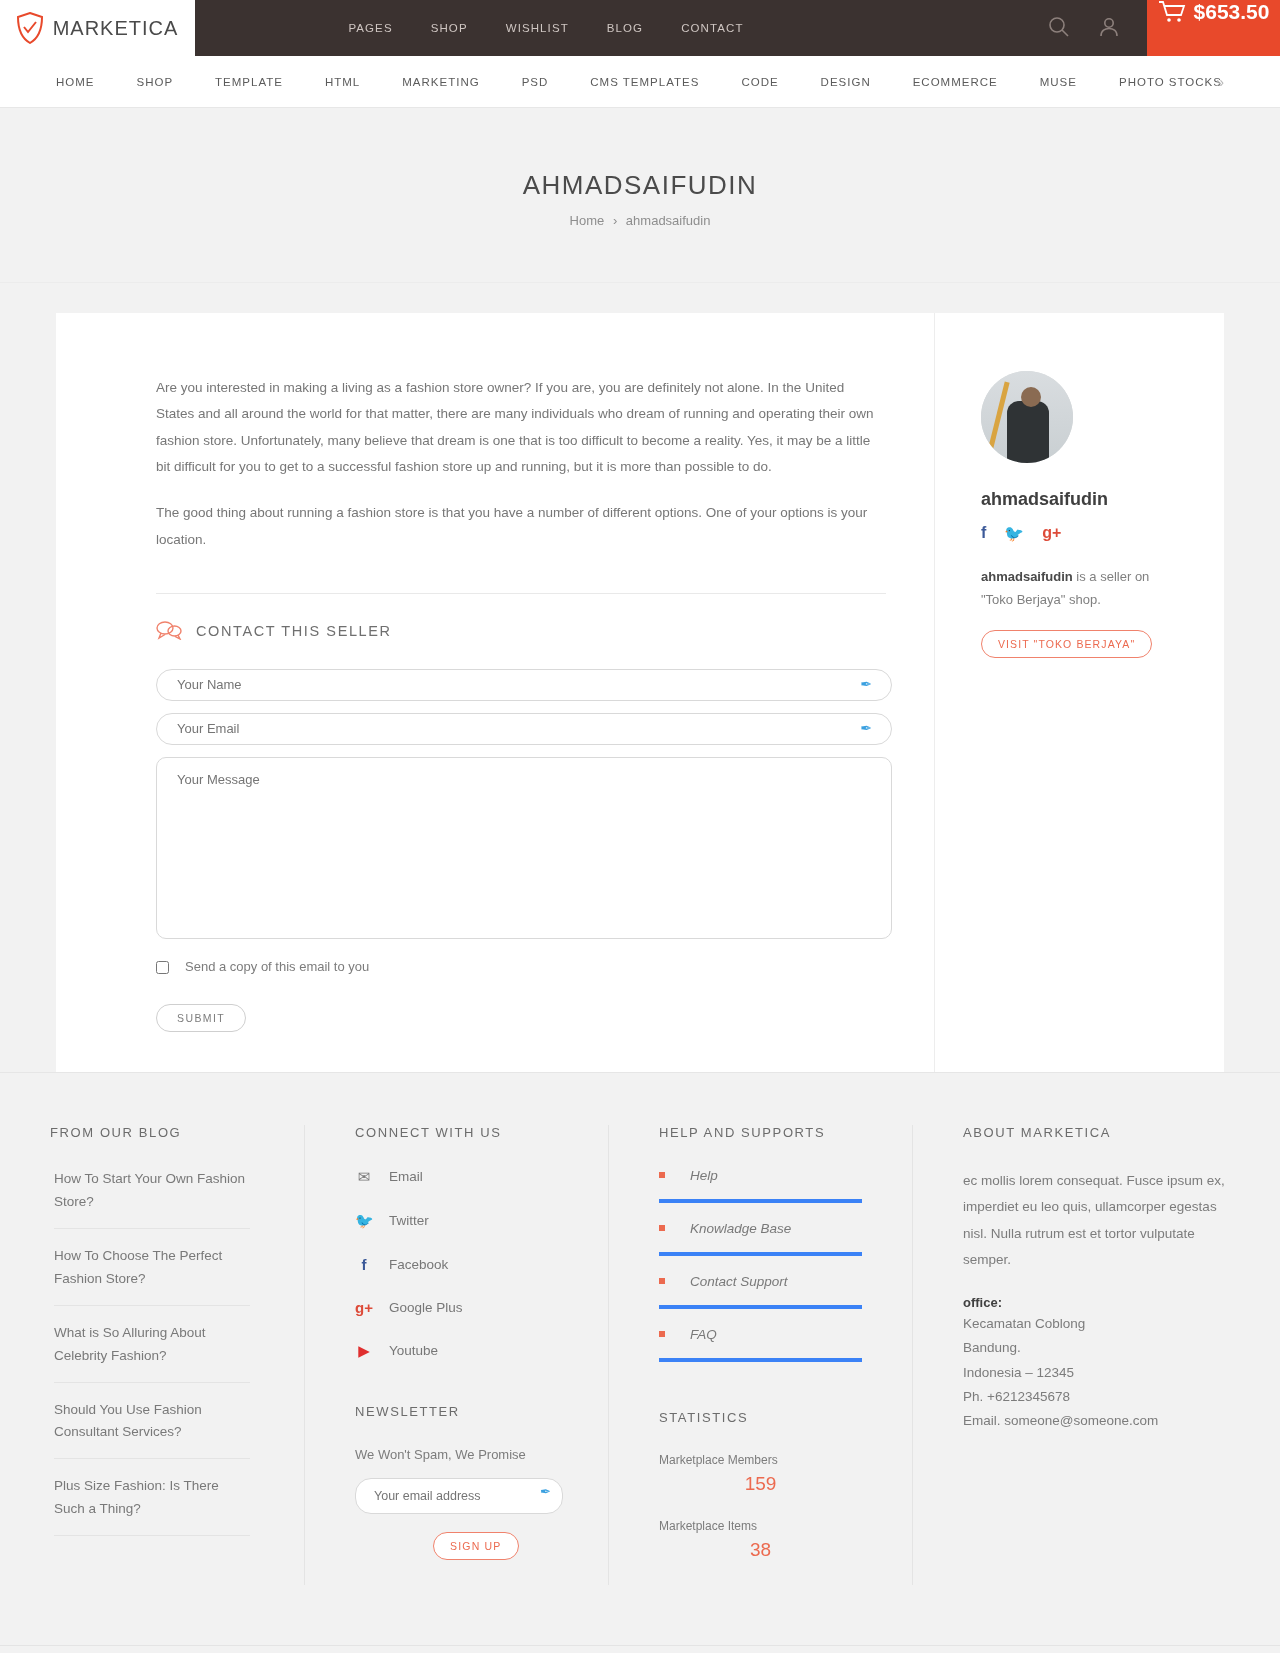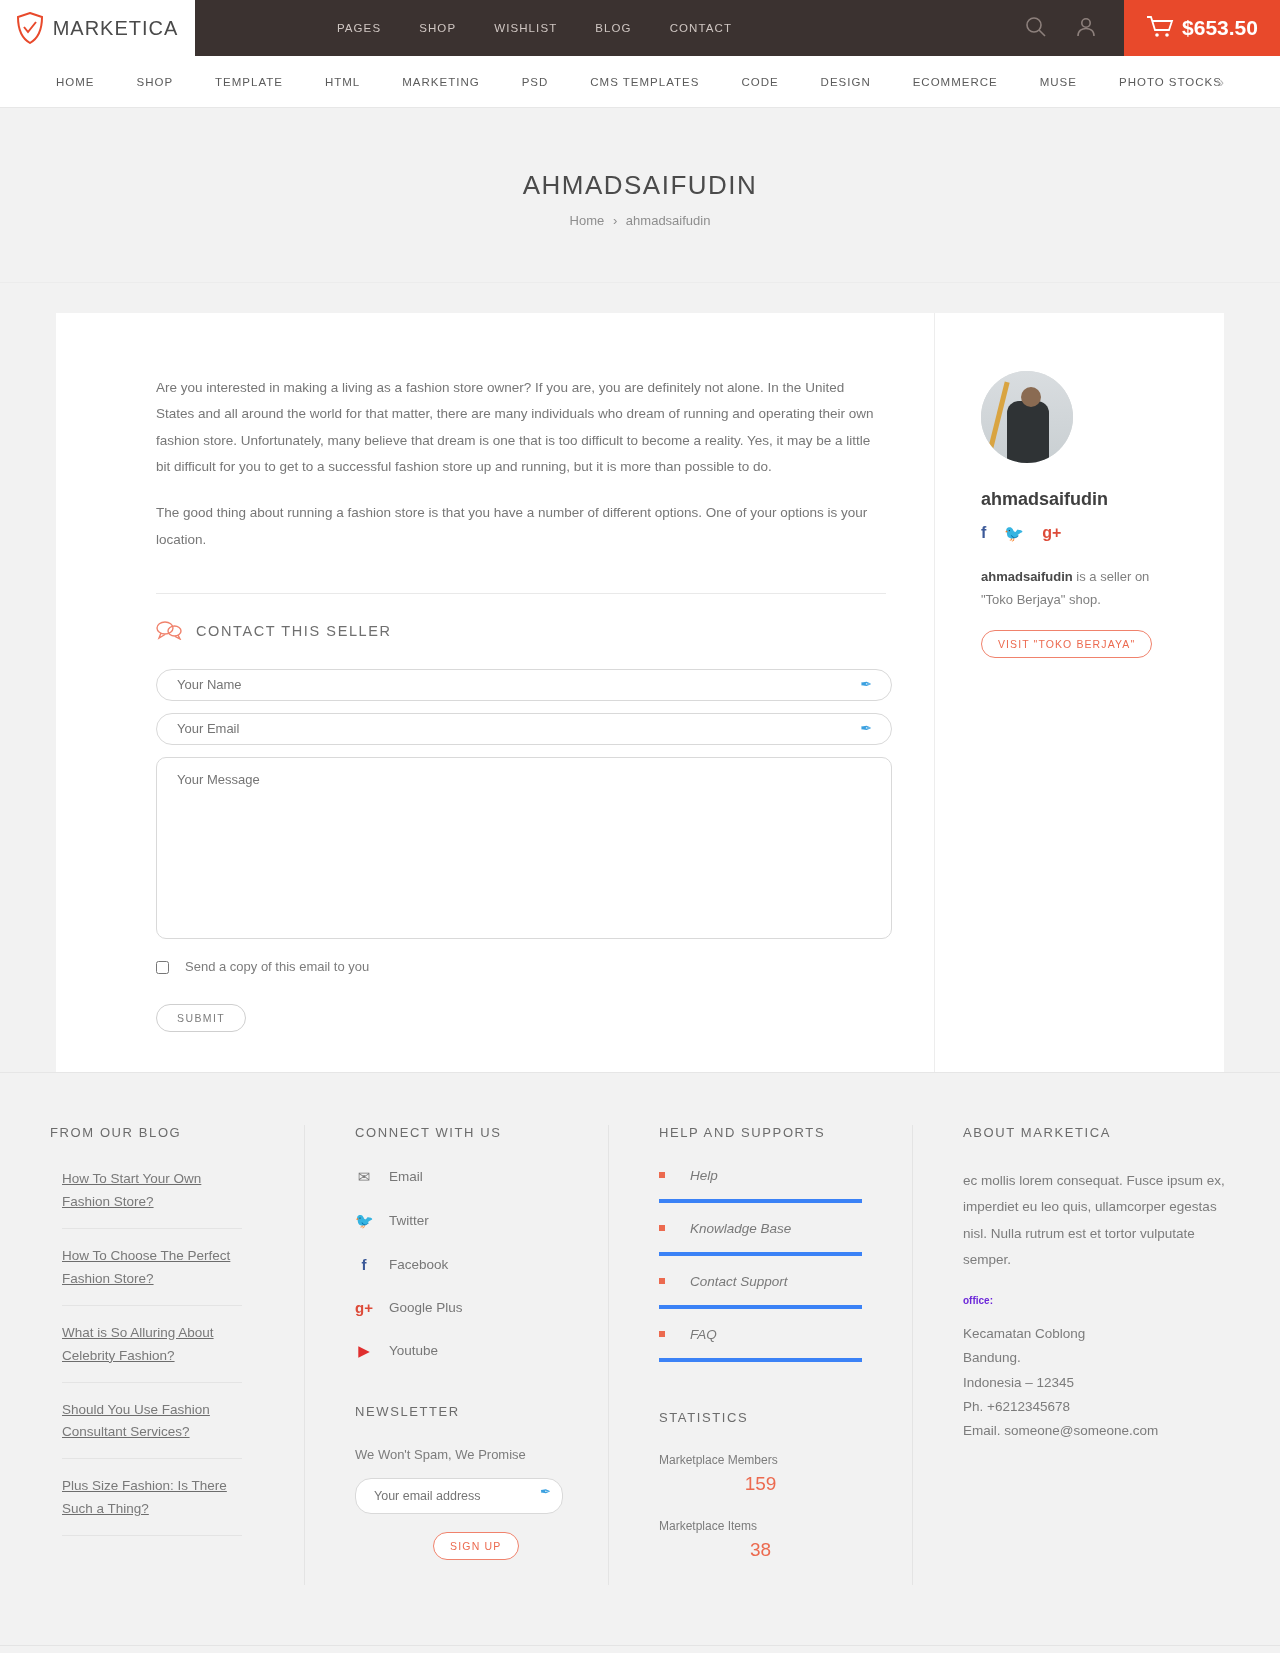--- a/index.html
+++ b/index.html
@@ -53,24 +53,24 @@
     text-transform: uppercase;
   }
   .top-icons {
     display: flex;
     align-items: center;
     gap: 26px;
     padding-right: 26px;
   }
   .top-icons .ico { color: #8d807c; }
   .cart-box {
-    width: 156px;
+    width: 133px;
     background: #e8492b;
     display: flex;
-    align-items: center;
+    align-items: flex-start;
     justify-content: center;
     gap: 8px;
     color: #fff;
   }
   .cart-total { font-size: 21px; font-weight: bold; }
 
   
   .mainnav {
     height: 52px;
     background: #ffffff;
@@ -262,21 +262,21 @@
   .fcol.c3 { width: 304px; border-left: 1px solid #e4e4e4; }
   .fcol.c4 { width: 368px; border-left: 1px solid #e4e4e4; }
   .fhead {
     font-size: 13px;
     letter-spacing: 1.6px;
     color: #6c6c6c;
     text-transform: uppercase;
     font-weight: normal;
     margin: 0 0 28px;
   }
-  .blog-list { list-style: none; margin: 12px; padding: 0; text-decoration: underline; }
+  .blog-list { list-style: none; margin: 4px; padding: 0; }
   .blog-list li {
     border-bottom: 1px solid #e4e4e4;
     padding: 0 0 14px;
     margin-bottom: 16px;
   }
   .blog-list a {
     color: #797979;
     text-decoration: none;
     font-size: 13.5px;
     line-height: 1.7;
@@ -335,21 +335,21 @@
     align-items: center;
     gap: 25px;
     font-style: italic;
   }
   .help-list .bullet { width: 6px; height: 6px; background: #ec6a4f; display: inline-block; }
   .help-list a { color: #797979; text-decoration: none; font-size: 13.5px; }
   .stats-head { margin-top: 48px; }
   .stat-label { font-size: 12px; color: #7c7c7c; margin: 8px 0 6px; }
   .stat-value { font-size: 19px; color: #ec6a4f; margin: 0 0 24px; text-align: center; }
   .about-text { font-size: 13.5px; line-height: 1.95; color: #7c7c7c; margin: 0 0 22px; }
-  .office-title { font-weight: bold; color: #6d28d9; font-size: 10px; margin: 0 0 16px; }
+  .office-title { font-weight: bold; color: #404040; font-size: 13px; margin: 0 0 2px; }
   .office-line { font-size: 13.5px; line-height: 1.8; color: #7c7c7c; }
 
   .copyright {
     background: #f2f2f2;
     border-top: 1px solid #e4e4e4;
     text-align: center;
     padding: 24px 0 28px;
     font-size: 10.5px;
     letter-spacing: 0.8px;
     color: #8c8c8c;

